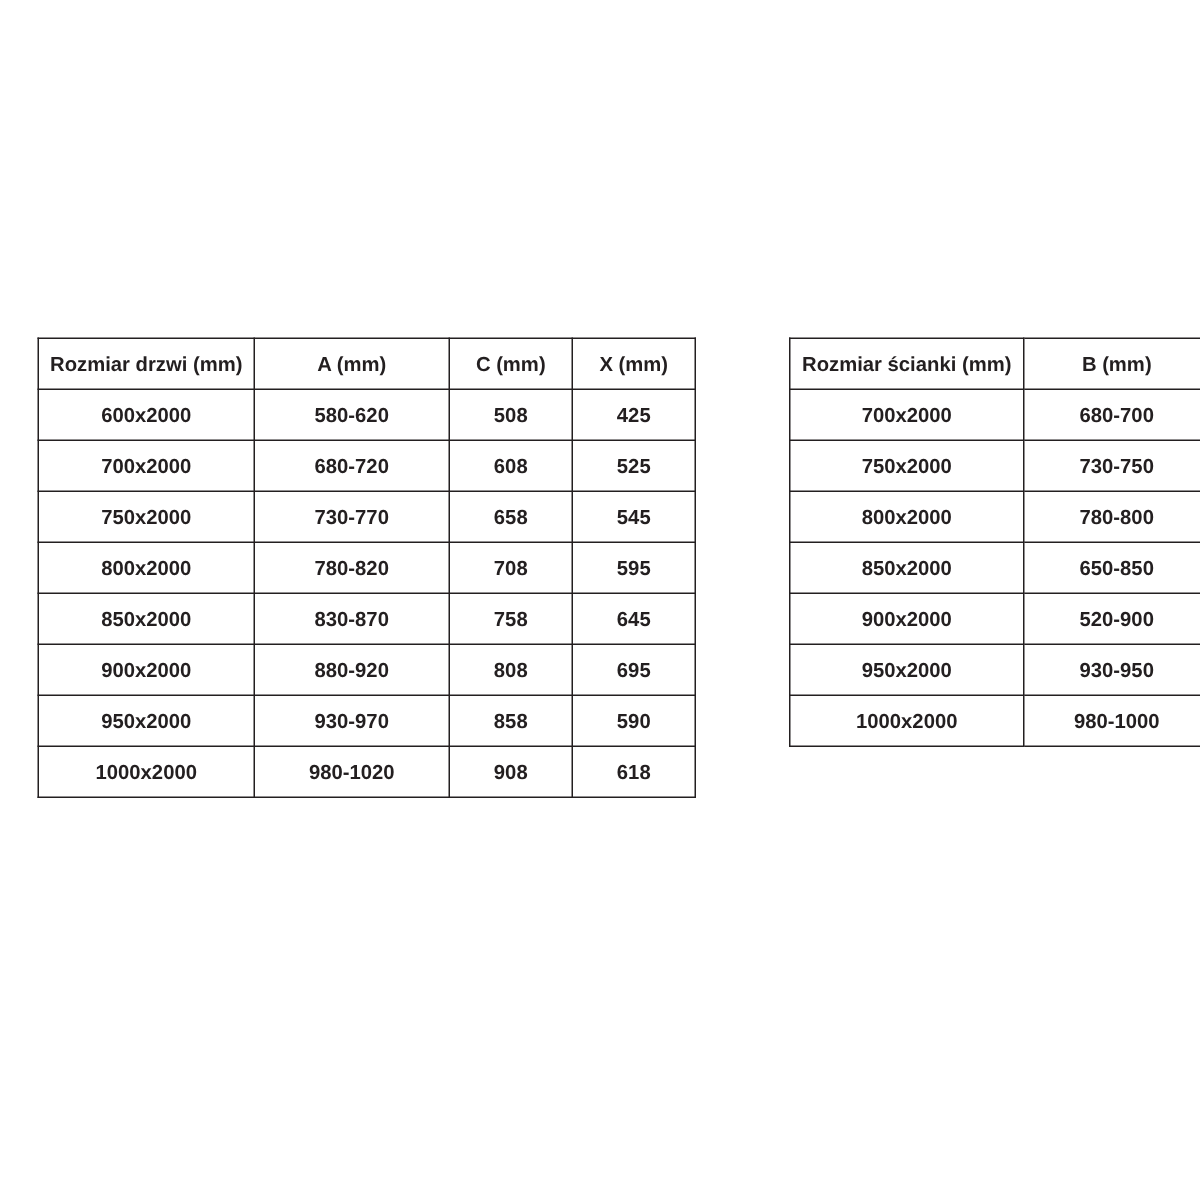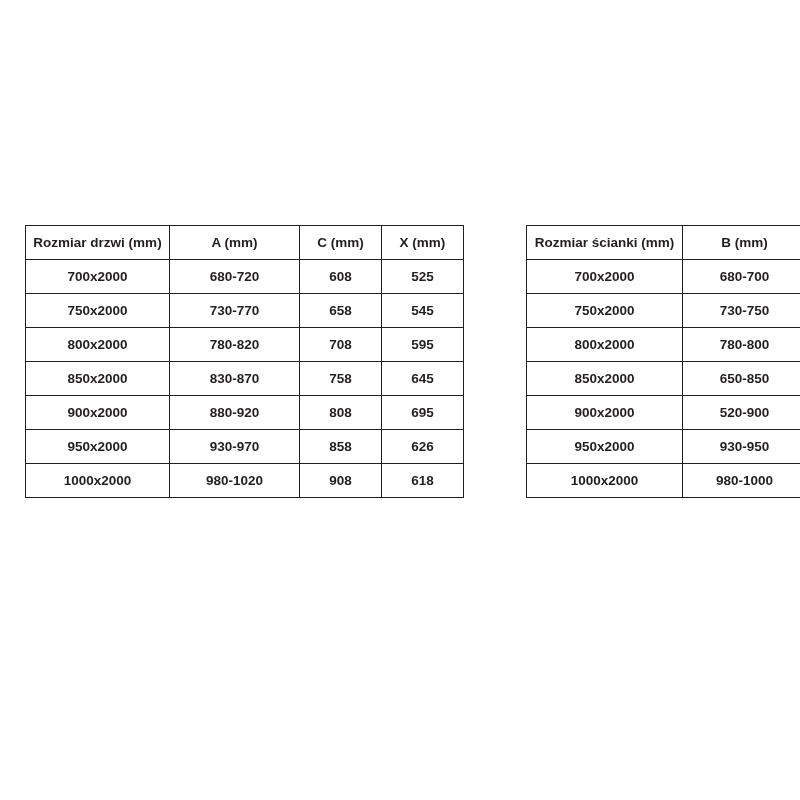--- a/index.html
+++ b/index.html
@@ -81,20 +81,26 @@
       <thead>
         <tr>
           <th>Rozmiar drzwi (mm)</th>
           <th>A (mm)</th>
           <th>C (mm)</th>
           <th>X (mm)</th>
         </tr>
       </thead>
       <tbody>
         <tr>
+          <td>600x2000</td>
+          <td>580-620</td>
+          <td>508</td>
+          <td>425</td>
+        </tr>
+        <tr>
           <td>700x2000</td>
           <td>680-720</td>
           <td>608</td>
           <td>525</td>
         </tr>
         <tr>
           <td>750x2000</td>
           <td>730-770</td>
           <td>658</td>
           <td>545</td>
@@ -114,21 +120,21 @@
         <tr>
           <td>900x2000</td>
           <td>880-920</td>
           <td>808</td>
           <td>695</td>
         </tr>
         <tr>
           <td>950x2000</td>
           <td>930-970</td>
           <td>858</td>
-          <td>626</td>
+          <td>590</td>
         </tr>
         <tr>
           <td>1000x2000</td>
           <td>980-1020</td>
           <td>908</td>
           <td>618</td>
         </tr>
       </tbody>
     </table>
   </div>

